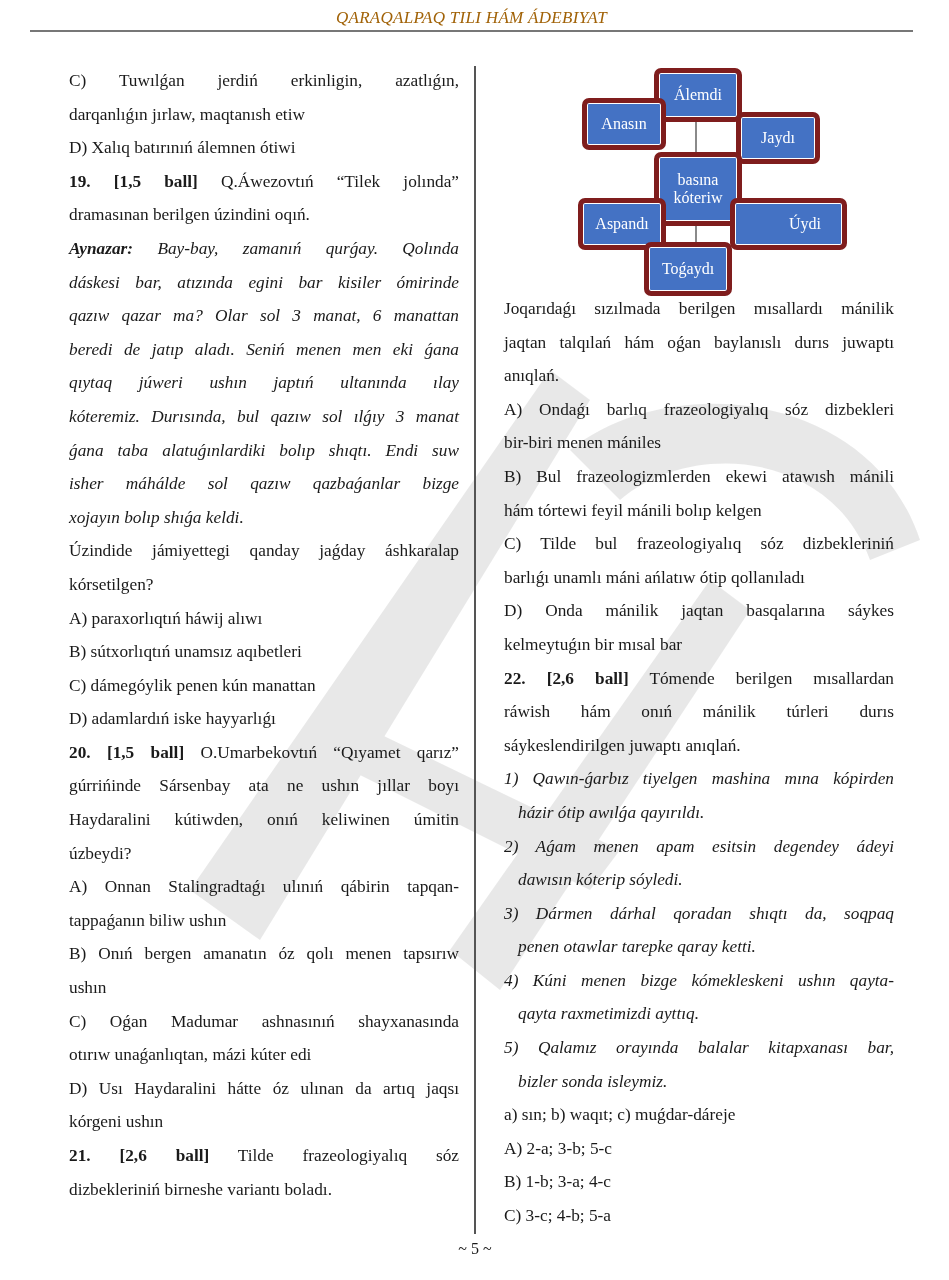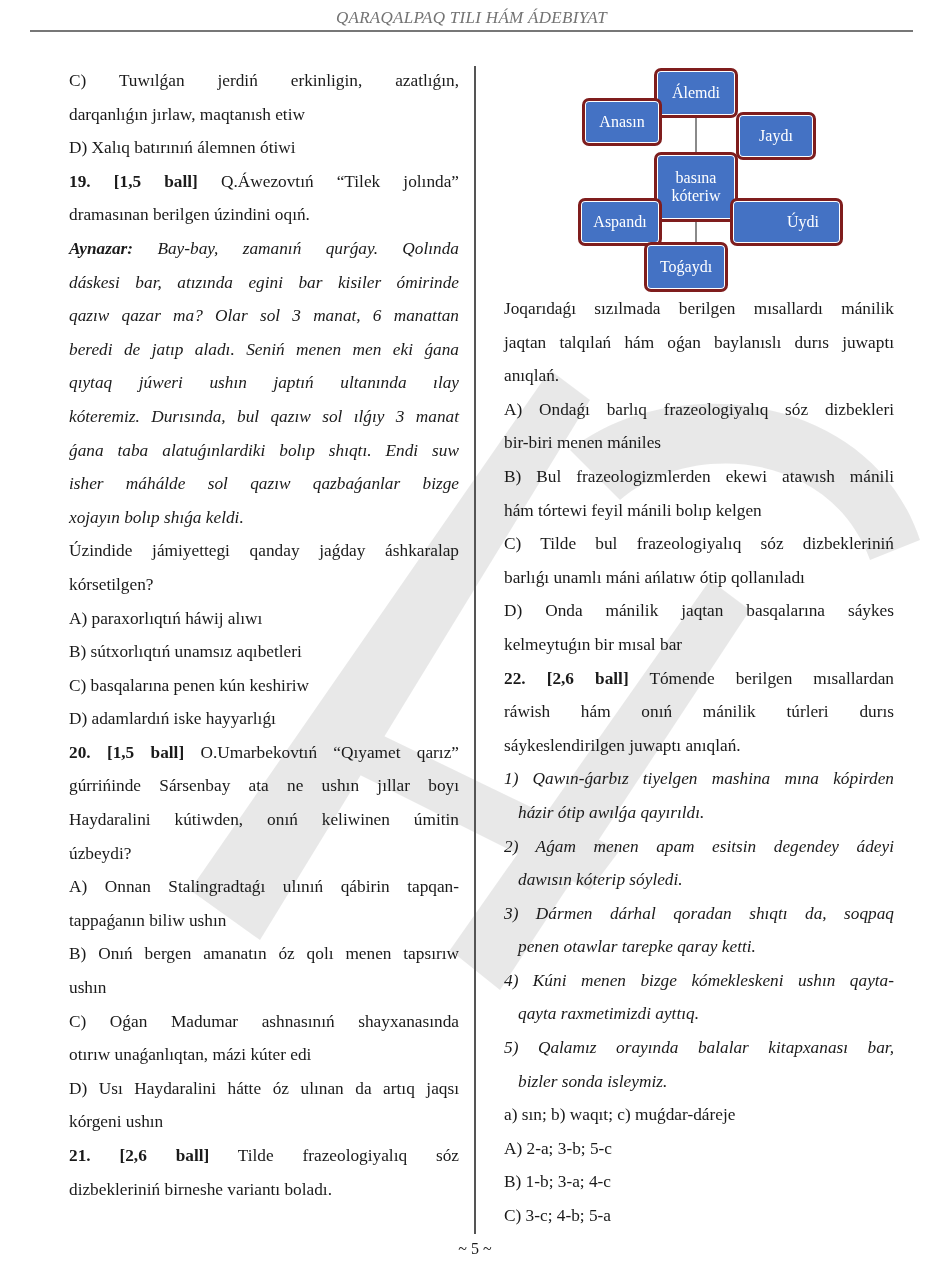--- a/index.html
+++ b/index.html
@@ -1,32 +1,32 @@
 <!DOCTYPE html>
 <html><head>
 <meta charset="utf-8">
 <style>
   html, body { margin:0; padding:0; background:#ffffff; }
   body { width:949px; height:1280px; position:relative; overflow:hidden;
          font-family:"Liberation Serif", "DejaVu Serif", serif; color:#1a1a1a; }
   .header { position:absolute; left:30px; top:8px; width:883px; text-align:center;
-            font-style:italic; font-size:17px; letter-spacing:0.3px; color:#737373; }
+            font-style:italic; font-size:17px; letter-spacing:0.3px; color:#a16207; }
   .header-rule { position:absolute; left:30px; top:30px; width:883px; height:2px; background:#777; }
   .col { position:absolute; top:64px; font-size:17.3px; line-height:33.6px; }
   .col p { margin:0; text-align:justify; }
   .left { left:57px; width:390px;margin-left:12px; }
   .right { left:504px; width:390px; }
   .divider { position:absolute; left:474px; top:66px; width:2px; height:1168px; background:#555; }
   .b { font-weight:bold; }
   .i { font-style:italic; }
   .ind { padding-left:14px; }
   .watermark { position:absolute; left:150px; top:330px; width:780px; height:700px;
                pointer-events:none; opacity:0.22; }
   .diagram { position:relative; width:240px; height:222px; margin:0 0 4px 72px; }
-  .node { position:absolute; background:#4472c4; border:3px solid #7f1d1d; border-radius:7px;
+  .node { position:absolute; background:#4472c4; border:5px solid #7f1d1d; border-radius:7px;
           color:#fff; font-size:16px; line-height:18px; display:flex; align-items:center;
           justify-content:center; text-align:center; box-shadow:0 0 0 1px #fff inset; }
   .conn { position:absolute; background:#8a8a8a; width:2px; }
   .pagenum { position:absolute; left:440px; top:1240px; width:70px; text-align:center; font-size:16px; }
   .jl { text-align:justify; text-align-last:justify; }
 </style>
 </head>
 <body>
 
 <div>
@@ -59,21 +59,21 @@
     <p class="i jl">beredi de jatıp aladı. Seniń menen men eki ǵana</p>
     <p class="i jl">qıytaq júweri ushın japtıń ultanında ılay</p>
     <p class="i jl">kóteremiz. Durısında, bul qazıw sol ılǵıy 3 manat</p>
     <p class="i jl">ǵana taba alatuǵınlardiki bolıp shıqtı. Endi suw</p>
     <p class="i jl">isher máhálde sol qazıw qazbaǵanlar bizge</p>
     <p class="i">xojayın bolıp shıǵa keldi.</p>
     <p class="jl">Úzindide jámiyettegi qanday jaǵday áshkaralap</p>
     <p>kórsetilgen?</p>
     <p>A) paraxorlıqtıń háwij alıwı</p>
     <p>B) sútxorlıqtıń unamsız aqıbetleri</p>
-    <p>C) basqalarına penen kún keshiriw</p>
+    <p>C) dámegóylik penen kún manattan</p>
     <p>D) adamlardıń iske hayyarlıǵı</p>
   </section>
 
   <section>
     <p class="jl"><span class="b">20.</span> <span class="b">[1,5 ball]</span> <span>O.Umarbekovtıń “Qıyamet qarız”</span></p>
     <p class="jl">gúrrińinde Sársenbay ata ne ushın jıllar boyı</p>
     <p class="jl">Haydaralini kútiwden, onıń keliwinen úmitin</p>
     <p>úzbeydi?</p>
     <p class="jl">A) Onnan Stalingradtaǵı ulınıń qábirin tapqan-</p>
     <p>tappaǵanın biliw ushın</p>

